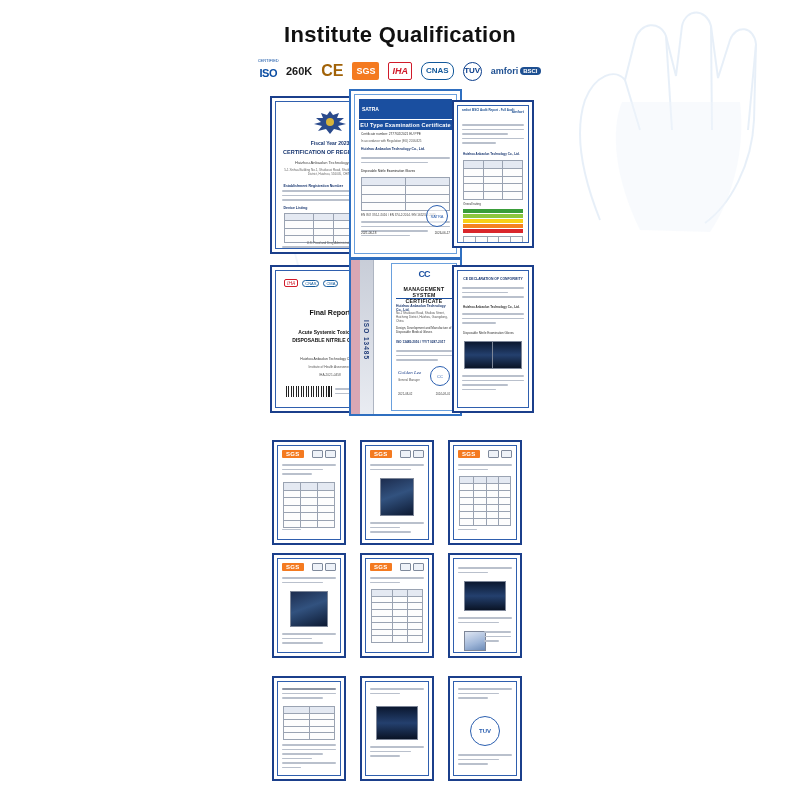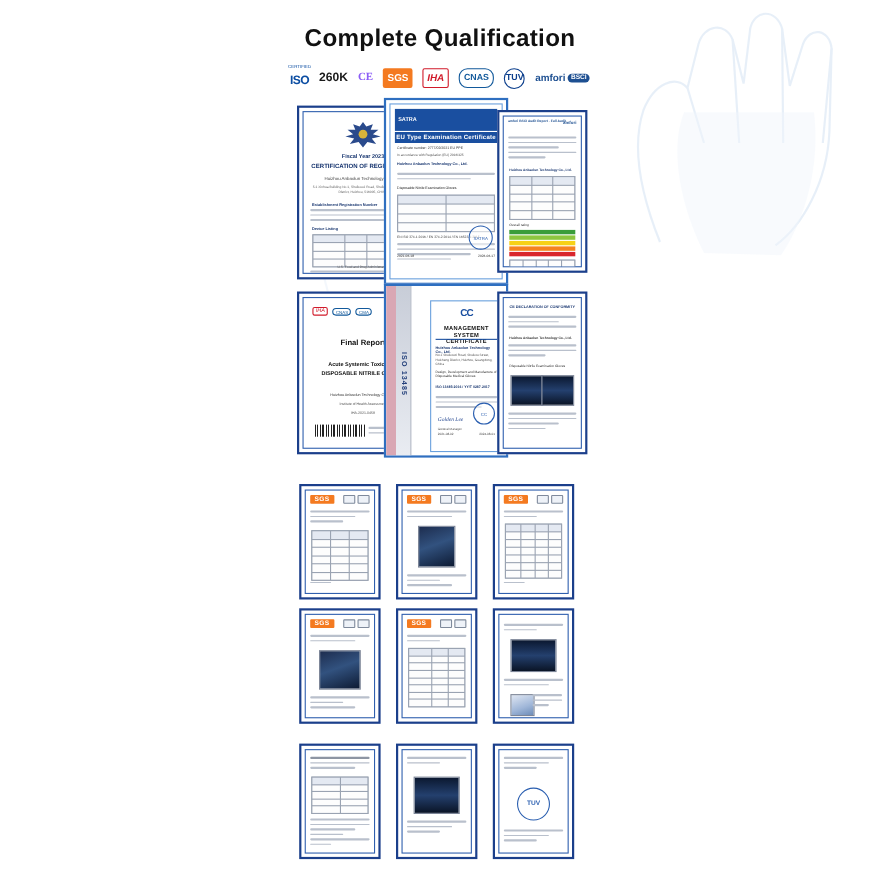--- a/index.html
+++ b/index.html
@@ -74,24 +74,24 @@
     position: absolute;
     top: -3px; left: 50%;
     transform: translateX(-50%);
     font-size: 4px;
     font-weight: normal;
     letter-spacing: 0;
     color: #0b4da2;
   }
   .logo-510k { color: #1a1a1a; font-size: 11px; }
   .logo-ce {
-    color: #8b5cf6;
-    font-size: 10px;
-    font-weight: bold;
-    font-family: Liberation Serif, serif;
+    color: #a16207;
+    font-size: 16px;
+    font-weight: bold;
+    font-family: Liberation Sans, sans-serif;
   }
   .logo-sgs {
     background: #f47a20;
     color: #fff;
     padding: 1px 4px;
     border-radius: 2px;
     font-size: 9px;
   }
   .logo-iha {
     border: 1.5px solid #d11a2a;
@@ -315,21 +315,21 @@
     <g fill="#d8e6f5" opacity="0.5">
       <path d="M100 250 C75 200 70 150 82 122 L200 122 C206 170 192 220 170 252 Z"></path>
     </g>
   </svg>
   <svg class="watermark2" viewBox="0 0 300 260">
     <g fill="none" stroke="#c3d8ef" stroke-width="2">
       <path d="M60 240 C40 190 35 150 45 120 C55 95 75 88 85 100 L95 60 C100 42 120 40 126 56 L136 96 L142 46 C146 28 166 28 171 46 L178 98 L190 60 C196 44 214 46 216 64 L214 140 C212 185 190 225 165 243"></path>
     </g>
   </svg>
 
-  <div class="title">Complete Qualification</div>
+  <div class="title">Institute Qualification</div>
 
   <div class="logo-strip">
     <span class="logo logo-iso">
       <span class="sup">CERTIFIED</span>
       <span>ISO</span>
     </span>
     <span class="logo logo-510k">260K</span>
     <span class="logo logo-ce">CE</span>
     <span class="logo logo-sgs">SGS</span>
     <span class="logo logo-iha">IHA</span>
@@ -483,21 +483,21 @@
       <div class="lines" style="bottom:10px; left:55%; right:6%;">
         <div class="ln tiny"></div>
           <div class="ln short"></div>
       </div>
     </div>
   </div>
 
   <div class="cert" style="left:349px; top:258px; width:113px; height:158px; border-color:#2f6fc0;">
     <div class="side-strip" style="left:0;"></div>
     <div class="iso-band" style="left:9px; width:14px;">ISO 13485</div>
-    <div class="inner" style="left:40px; border-color:#6aa0dd;margin-top:10px;">
+    <div class="inner" style="left:40px; border-color:#6aa0dd;">
       <div class="cc-logo" style="top:5px; left:50%; transform:translateX(-50%);">CC</div>
       <div style="position:absolute; top:22px; left:4px; right:4px; text-align:center; font-size:5.2px; font-weight:bold; color:#111; letter-spacing:0.3px;">MANAGEMENT SYSTEM CERTIFICATE</div>
       <div style="position:absolute; top:34px; left:4px; right:4px; height:1px; background:#1a4fa0;"></div>
       <div style="position:absolute; top:40px; left:4px; right:4px; font-size:3.4px; font-weight:bold; color:#17356f;">Huizhou Anbaolun Technology Co., Ltd.</div>
       <div style="position:absolute; top:47px; left:4px; right:4px; font-size:2.9px; color:#555; line-height:1.4;">No.1 Shuikouxi Road, Shuikou Street, Huicheng District, Huizhou, Guangdong, China</div>
       <div style="position:absolute; top:62px; left:4px; right:4px; font-size:3px; color:#333; line-height:1.4;">Design, Development and Manufacture of Disposable Medical Gloves</div>
       <div style="position:absolute; top:76px; left:4px; right:4px; font-size:3.2px; font-weight:bold; color:#17356f;">ISO 13485:2016 / YY/T 0287-2017</div>
       <div class="lines" style="top:86px;">
         <div class="ln"></div>
           <div class="ln"></div>

